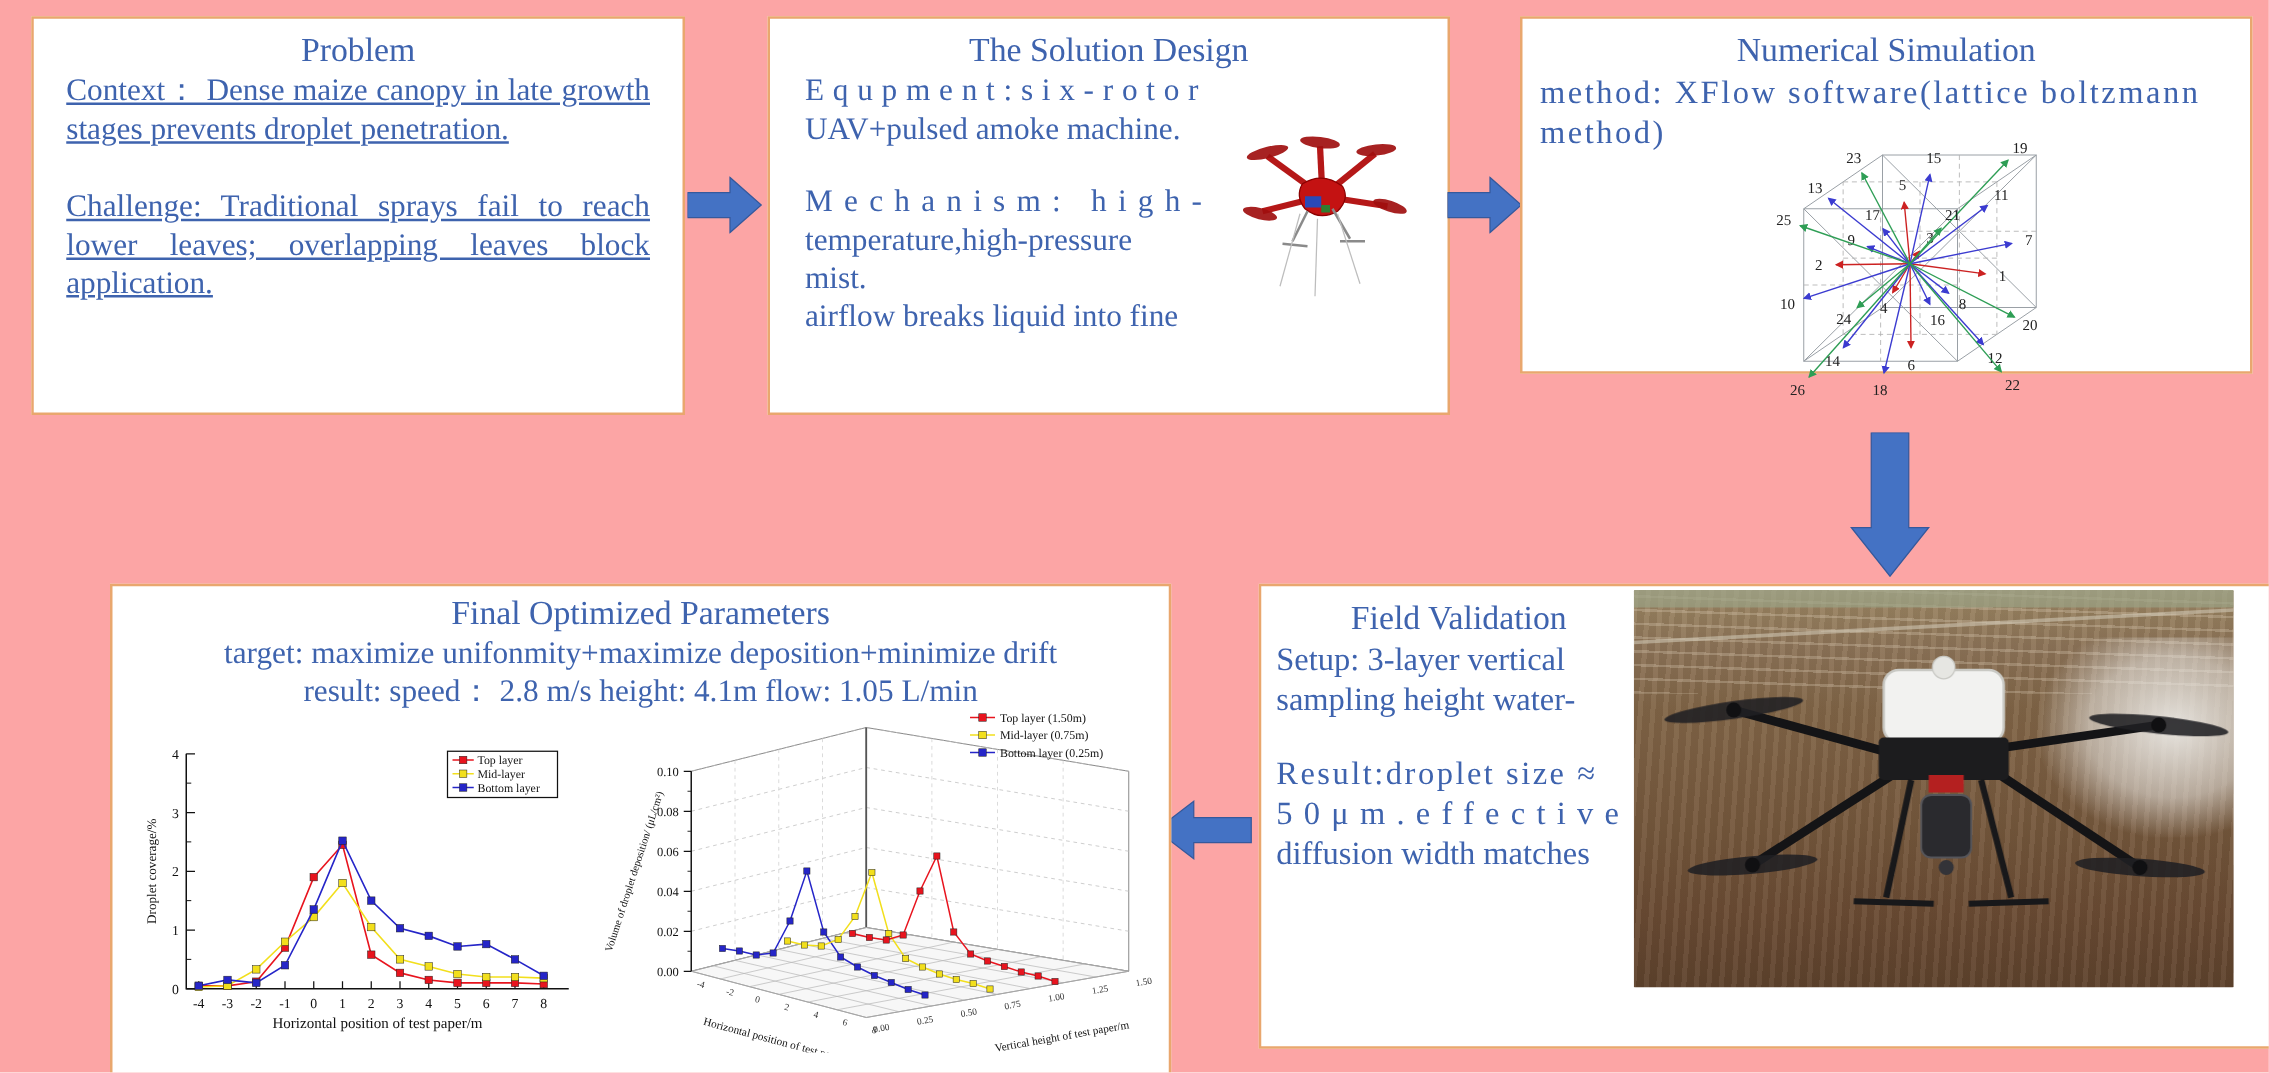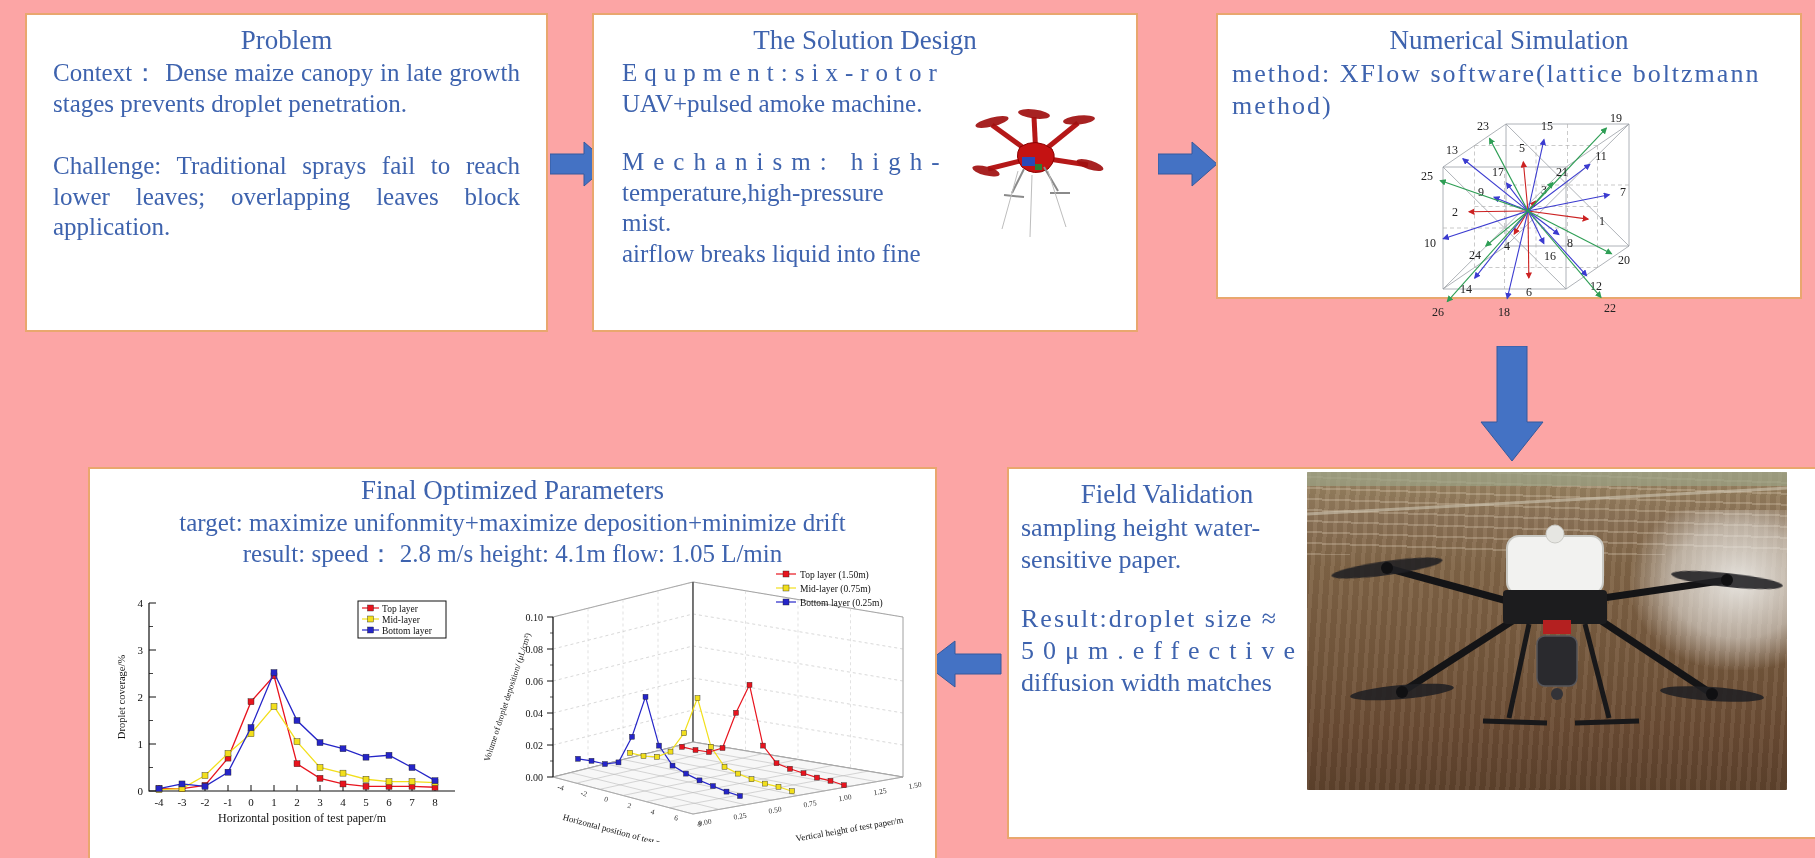--- a/index.html
+++ b/index.html
@@ -1,21 +1,21 @@
 <!DOCTYPE html>
 <html><head>
 <meta charset="utf-8">
 <style>
   html,body{margin:0;padding:0;background:#ffffff;}
   .canvas{position:relative;width:1815px;height:858px;background:#fca5a5;overflow:hidden;
           font-family:"Liberation Serif","DejaVu Serif",serif;color:#3e63ae;padding-left:12px;}
   .box{position:absolute;background:#fff;border:2px solid #e9a76e;box-sizing:border-box;}
   .box h2{margin:6px 0 2px 0;text-align:center;font-size:27px;font-weight:normal;color:#3e63ae;}
   .body-text{font-size:25px;line-height:1.22;color:#3e63ae;}
-  .just{text-align:justify;}
+  .just{text-align:justify;text-decoration:underline;}
   .sp-wide{letter-spacing:7px;white-space:nowrap;}
   .sp-wider{letter-spacing:9px;white-space:nowrap;}
   .sp-slight{letter-spacing:2px;}
   .gap{height:28px;}
   .flow-arrow{position:absolute;}
   .photo{position:absolute;overflow:hidden;border-radius:1px;
      background:
        repeating-linear-gradient(94deg, rgba(255,255,255,0.05) 0 4px, rgba(0,0,0,0.05) 4px 10px),
        linear-gradient(180deg,#a8937a 0%,#97805f 5%,#8d7458 14%,#816547 30%,#775a3e 55%,#6b4c34 80%,#5e422c 100%);}
   .photo .rows{position:absolute;left:0;top:0;width:100%;height:26%;
@@ -33,21 +33,21 @@
     <h2>Problem</h2>
     <p class="body-text just" style="margin:2px 0;">Context： Dense maize canopy in late growth stages prevents droplet penetration.</p>
     <div class="gap"></div>
     <p class="body-text just" style="margin:2px 0;">Challenge: Traditional sprays fail to reach lower leaves; overlapping leaves block application.</p>
   </section>
 
   <svg class="flow-arrow" style="left:550px;top:141px;" width="60" height="46" viewBox="0 0 60 46">
     <polygon points="0,13 34,13 34,1 59,23 34,45 34,33 0,33" fill="#4472c4" stroke="#35599c" stroke-width="1"></polygon>
   </svg>
 
-  <section class="box" style="left:592px;top:13px;width:546px;height:319px;padding:4px 28px;">
+  <section class="box" style="left:614px;top:13px;width:546px;height:319px;padding:4px 28px;">
     <h2>The Solution Design</h2>
     <div class="body-text" style="width:345px;">
       <div class="sp-wide">Equpment:six-rotor</div>
       <div>UAV+pulsed amoke machine.</div>
       <div class="gap"></div>
       <div class="sp-wider">Mechanism: high-</div>
       <div>temperature,high-pressure</div>
       <div>mist.</div>
       <div>airflow breaks liquid into fine</div>
     </div>
@@ -188,22 +188,22 @@
   </section>
 
   <svg class="flow-arrow" style="left:1480px;top:346px;" width="64" height="116" viewBox="0 0 64 116">
     <polygon points="17,0 47,0 47,76 63,76 32,115 1,76 17,76" fill="#4472c4" stroke="#35599c" stroke-width="1"></polygon>
   </svg>
 
   <section class="box" style="left:1007px;top:467px;width:841px;height:372px;padding:4px 12px;">
     <div style="position:absolute;left:12px;top:4px;width:292px;">
       <h2 style="font-size:27px;">Field Validation</h2>
       <div class="body-text" style="font-size:26px;">
+        <div>Setup: 3-layer vertical</div>
         <div>sampling height water-</div>
-        <div>sensitive paper.</div>
         <div class="gap"></div>
         <div class="sp-slight">Result:droplet size ≈</div>
         <div class="sp-wider">50μm.effective</div>
         <div>diffusion width matches</div>
       </div>
     </div>
 
     <div class="photo" style="left:298px;top:3px;width:480px;height:318px;">
       <div class="rows"></div>
       <div class="mist"></div>

